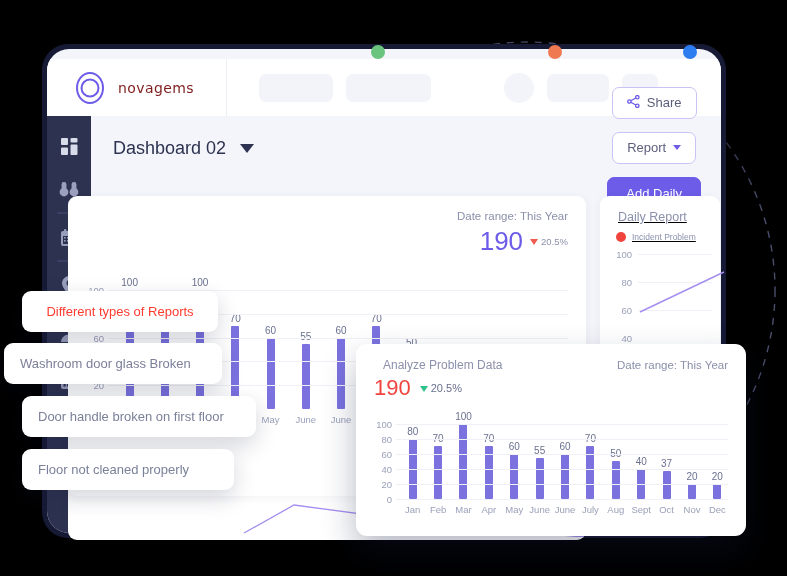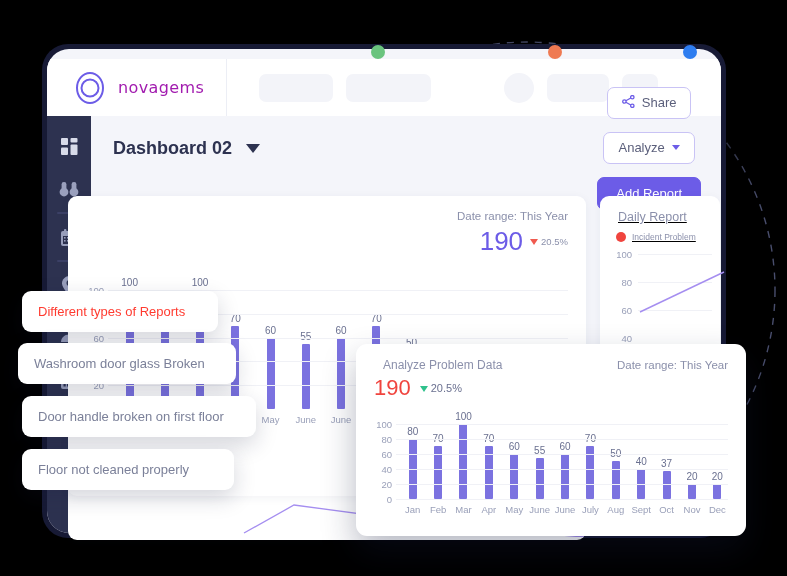--- a/index.html
+++ b/index.html
@@ -38,21 +38,21 @@
     display: flex; align-items: center;
   }
   .brand {
     width: 180px; height: 57px;
     display: flex; align-items: center; gap: 9px;
     padding-left: 24px;
     border-right: 1px solid #eceef5;
   }
   .logo-mark { width: 38px; height: 38px; flex: 0 0 38px; }
   .brand-name {
-    font-size: 16px; color: #a21caf; letter-spacing: .4px;
+    font-size: 14px; color: #7f1d1d; letter-spacing: .4px;
     font-family: "DejaVu Sans", sans-serif;
   }
   .appbar-right { flex: 1; display: flex; align-items: center; gap: 13px; padding-left: 32px; }
   .ph { background: #f3f4f9; border-radius: 7px; height: 28px; }
   .ph.w1 { width: 74px; }
   .ph.w2 { width: 85px; }
   .ph.circle { width: 30px; height: 30px; border-radius: 50%; margin-left: 60px; }
   .ph.w3 { width: 62px; }
   .ph.w4 { width: 36px; }
 
@@ -71,21 +71,21 @@
   }
   .rail-item svg { display: block; }
   .rail-sep { width: 24px; height: 2px; background: #3b4066; border-radius: 1px; }
 
   
   .content { position: absolute; left: 44px; top: 67px; width: 630px; height: 417px; }
 
   .page-head {
     display: flex; align-items: center; height: 64px; padding: 0 20px 0 22px;
   }
-  .page-title { font-size: 18px; color: #2d3250; font-weight: bold; }
+  .page-title { font-size: 18px; color: #2d3250; }
   .caret-title {
     margin-left: 14px; width: 0; height: 0;
     border-left: 7px solid transparent; border-right: 7px solid transparent;
     border-top: 9px solid #2d3250;
   }
   .head-actions { margin-left: auto; display: flex; align-items: center; gap: 13px; flex-direction: column; }
   .btn {
     height: 32px; border-radius: 7px; display: inline-flex; align-items: center;
     justify-content: center; gap: 7px; font-size: 13px; padding: 0 14px;
     border: 1px solid #c9c3f5; color: #5b5f7b; background: #ffffff;
@@ -150,22 +150,22 @@
 
   
   .callout {
     position: absolute; background: #ffffff; border-radius: 9px;
     box-shadow: 0 8px 22px rgba(20,25,60,0.18);
     display: flex; align-items: center;
     font-size: 13px; color: #7b8099; padding: 0 16px; z-index: 9;
     white-space: nowrap;
   }
   .callout.red { color: #ff3b30; }
-  #callout-0 { left: 22px; top: 291px; width: 196px; height: 41px; }
-  #callout-1 { left: 18px; top: 343px; width: 218px; height: 41px; }
+  #callout-0 { left: 22px; top: 291px; width: 196px; height: 41px; justify-content: center; }
+  #callout-1 { left: 4px; top: 343px; width: 218px; height: 41px; }
   #callout-2 { left: 22px; top: 396px; width: 234px; height: 41px; }
   #callout-3 { left: 22px; top: 449px; width: 212px; height: 41px; }
 
   .dot-deco { position: absolute; width: 14px; height: 14px; border-radius: 50%; z-index: 10; }
 </style>
 </head>
 <body>
 
 <div id="stage">
 
@@ -283,25 +283,25 @@
                   <circle cx="10.3" cy="2.2" r="1.7"></circle>
                     <circle cx="2.4" cy="6.5" r="1.7"></circle>
                     <circle cx="10.3" cy="10.8" r="1.7"></circle>
                   <line x1="3.9" y1="5.7" x2="8.8" y2="3"></line>
                     <line x1="3.9" y1="7.3" x2="8.8" y2="10"></line>
                 </svg>
               </span>
               <span>Share</span>
             </button>
             <button class="btn">
-              <span>Analyze</span>
+              <span>Report</span>
               <span class="chev"></span>
             </button>
             <button class="btn btn-primary">
-              <span>Add Report</span>
+              <span>Add Daily</span>
             </button>
           </div>
         </div>
       </div>
 
     </div>
   </div>
 
   <div class="card card-daily">
     <div class="card-head">

